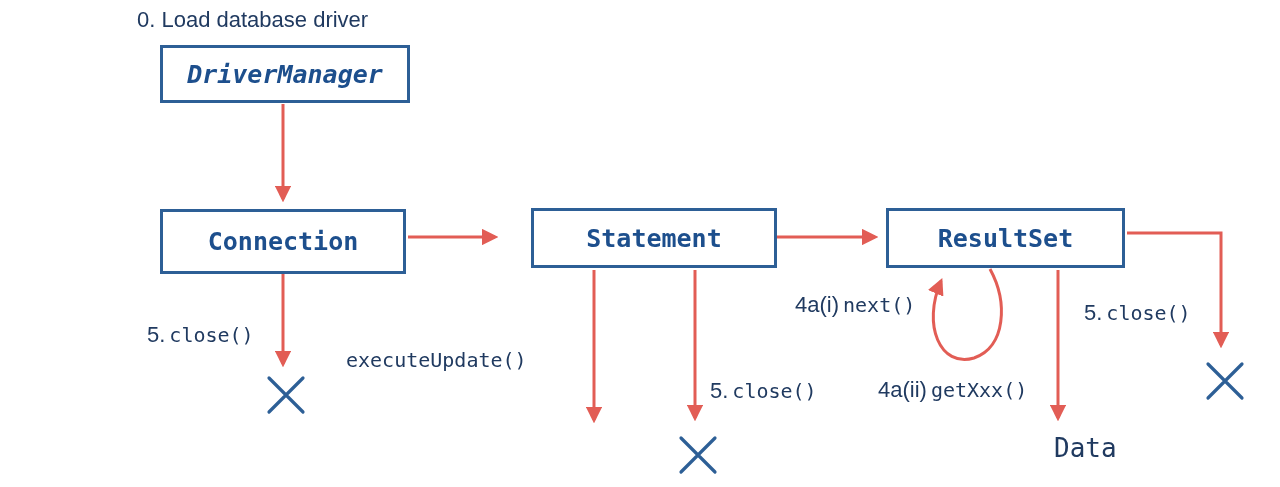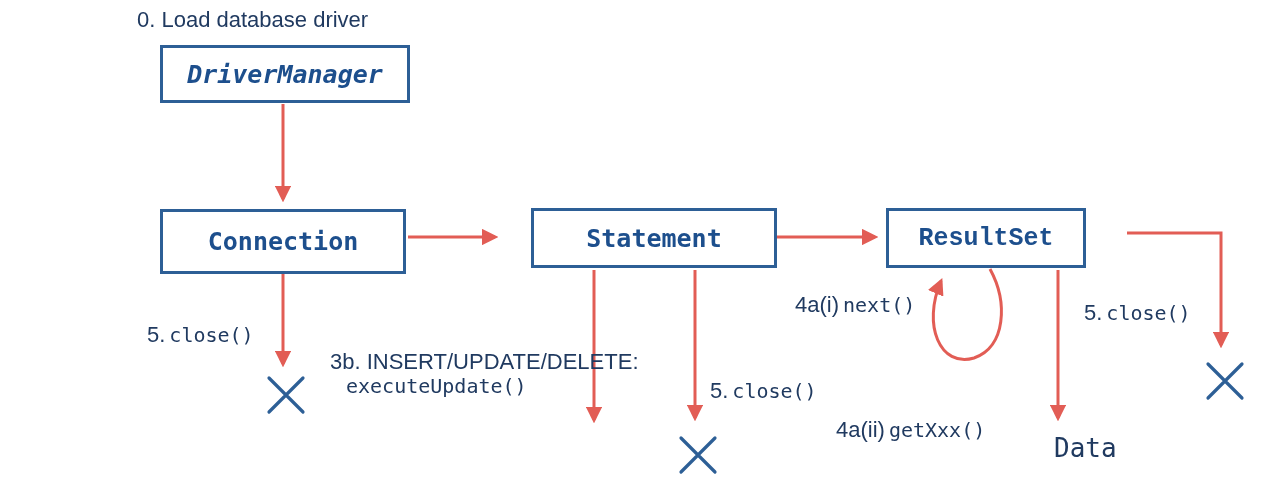--- a/index.html
+++ b/index.html
@@ -19,21 +19,21 @@
     display:flex;align-items:center;justify-content:center;
     font-family:"DejaVu Sans Mono","Liberation Mono",monospace;
     font-weight:bold;
     font-size:25px;
     color:#1d4f8d;
     letter-spacing:0px;
   }
   .node-driver-manager{left:160px;top:45px;width:250px;height:58px;font-style:italic;}
   .node-connection   {left:160px;top:209px;width:246px;height:65px;}
   .node-statement    {left:506px;top:208px;width:246px;height:60px;margin-left:25px;}
-  .node-resultset    {left:886px;top:208px;width:200px;height:60px;font-family:Liberation Mono, monospace;}
+  .node-resultset    {left:886px;top:208px;width:239px;height:60px;}
   .label{
     position:absolute;
     color:#203a60;
     font-size:22px;
     white-space:nowrap;
     line-height:1.18;
   }
   .label .mono{
     font-family:"DejaVu Sans Mono","Liberation Mono",monospace;
     font-size:20px;
@@ -43,21 +43,21 @@
   .lbl-load-driver     {left:137px;top:7px;}
   .lbl-get-connection  {left:33px; top:131px;}
   .lbl-create-statement{left:340px;top:169px;}
   .lbl-execute-query   {left:690px;top:168px;}
   .lbl-close-connection{left:147px;top:322px;}
   .lbl-execute-update  {left:330px;top:349px;white-space:nowrap;}
   .lbl-execute-update .line2{display:block;margin-left:44px;}
   .lbl-int-result      {left:550px;top:447px;margin-top:45px;}
   .lbl-close-statement {left:710px;top:378px;}
   .lbl-next            {left:795px;top:292px;}
-  .lbl-get-xxx         {left:836px;top:377px;margin-top:40px;}
+  .lbl-get-xxx         {left:878px;top:377px;}
   .lbl-close-resultset {left:1084px;top:300px;}
   .lbl-data            {left:1038px;top:433px;}
   .lbl-data .mono{font-size:26px;}
 </style>
 </head>
 <body>
 
 <div id="canvas">
 
   <svg class="wires" viewBox="0 0 1280 487">
@@ -110,21 +110,20 @@
   </div>
 
 
 
 
   <div class="label lbl-close-connection">
     <span>5.</span><span class="mono">close()</span>
   </div>
 
   <div class="label lbl-execute-update">
-    <span>3b. INSERT/UPDATE/DELETE:</span>
     <span class="mono noprefix line2">executeUpdate()</span>
   </div>
 
   <div class="label lbl-int-result">
     <span>4b.</span><span class="mono">int</span>
   </div>
 
   <div class="label lbl-close-statement">
     <span>5.</span><span class="mono">close()</span>
   </div>

